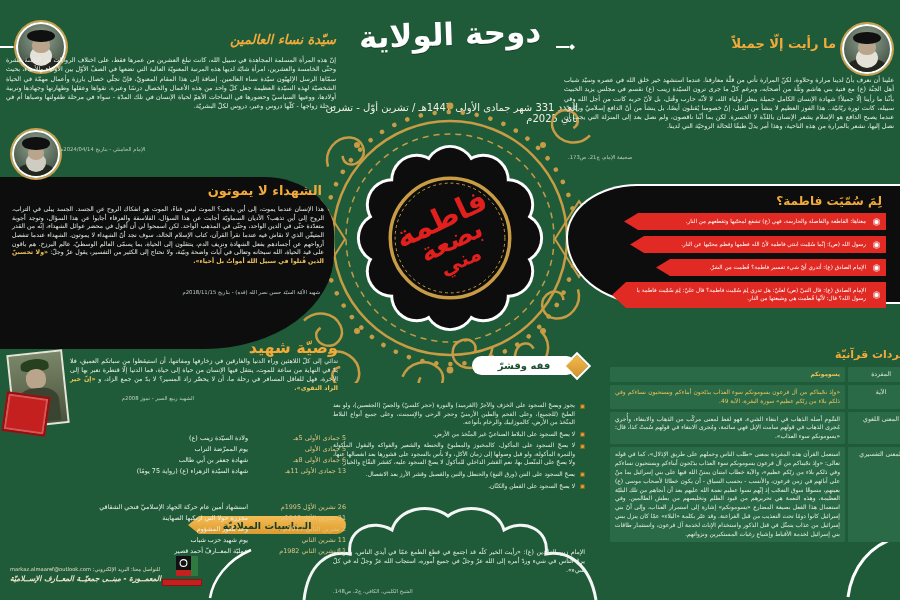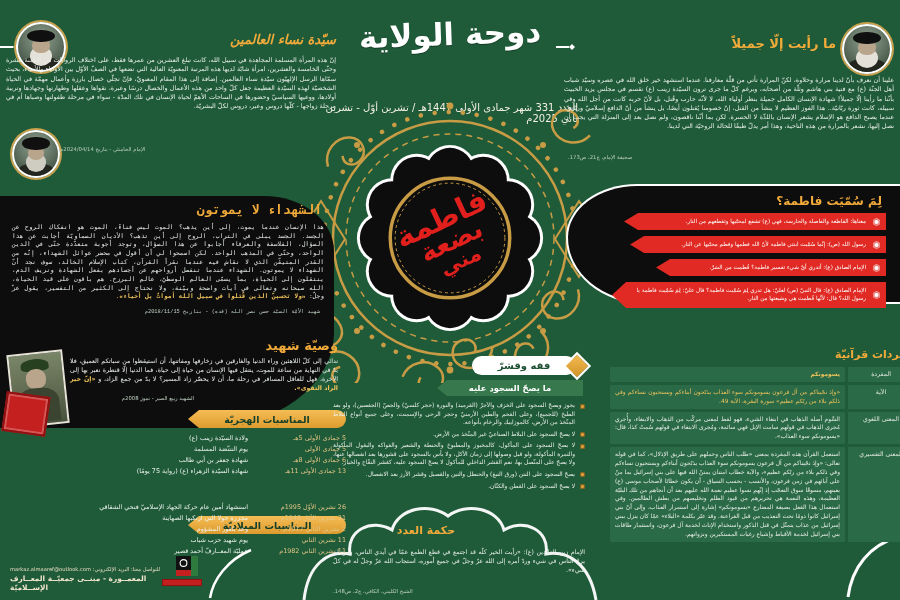--- a/index.html
+++ b/index.html
@@ -55,21 +55,21 @@
   
   .vocab-row{display:flex;gap:3px;margin-bottom:3px;}
   .vocab-label{flex:none;width:58px;background:#2b6a46;color:#dfe8df;font-size:6.2px;
     padding:3px 4px;text-align:center;border-radius:1px;}
   .vocab-value{flex:1;background:#2b6a46;color:#e9efe9;font-size:5.9px;line-height:1.5;
     padding:3px 5px;text-align:justify;border-radius:1px;}
   .gold-val{color:#f0c45c;font-weight:bold;}
   .gq{color:#f0c45c;font-weight:bold;}
   
   .footer-line1{font-size:5.2px;color:#e7dcc0;}
-  .footer-line2{font-size:7.4px;font-weight:bold;color:#f0e6cd;margin-top:2px;}
+  .footer-line2{font-size:7.4px;font-weight:bold;color:#f0e6cd;margin-top:2px;font-style:italic;}
   .sep-orn{height:2px;background:#fff;}
   .sep-orn::after{content:"";position:absolute;left:100%;top:-2px;width:6px;height:6px;background:#fff;transform:rotate(45deg) scale(.7);}
   svg{display:block;}
 </style>
 </head>
 <body>
 
 <div class="poster">
 
   <svg class="abs" style="left:295px;top:93px;width:310px;height:290px;z-index:1;" viewBox="0 0 310 290">
@@ -126,21 +126,21 @@
       <div class="pc-shoulders"></div>
       <div class="pc-beard"></div>
       <div class="pc-face"></div>
       <div class="pc-turban"></div>
     </div>
     <div class="abs h-gold" style="right:0;top:12px;font-size:13px;font-style:italic;">سيّدة نساء العالمين</div>
     <div class="abs body-txt" style="right:0;top:36px;width:330px;font-size:6.4px;">إنّ هذه المرأة المسلمة المجاهدة في سبيل الله، كانت تبلغ العشرين من عمرها فقط، على اختلاف الروايات من الثامنة عشرة وحتّى الخامسة والعشرين، امرأة شابّة لديها هذه المرتبة المعنويّة العالية التي تضعها في الصفّ الأوّل بين الأولياء والأنبياء، بحيث سمّاها الرسل الإلهيّون سيّدة نساء العالمين. إضافة إلى هذا المقام المعنويّ، فإنّ تجلّي خصال بارزة وأعمال مهمّة في الحياة الشخصيّة لهذه السيّدة العظيمة جعل كلّ واحد من هذه الأعمال والخصال درسًا وعبرة، تقواها وعقلها وطهارتها وجهادها وتربية أولادها، ووعيها السياسيّ وحضورها في الساحات الأهمّ لحياة الإنسان في تلك المدّة - سواء في مرحلة طفولتها وصباها أم في مرحلة زواجها - كلّها دروس وعبر، دروس لكلّ البشريّة.</div>
     <div class="abs src" style="left:54px;top:126px;">الإمام الخامنئي - بتاريخ 2024/04/14م</div>
   </div>
 
-  <div class="abs panel-black" style="left:0;top:196px;width:334px;height:232px;border-radius:0 70px 130px 0 / 0 55px 95px 0;z-index:2;font-family:Liberation Mono, monospace;">
+  <div class="abs panel-black" style="left:0;top:177px;width:334px;height:172px;border-radius:0 70px 130px 0 / 0 55px 95px 0;z-index:2;">
     <div class="abs h-gold" style="right:12px;top:6px;font-size:13px;">الشهداء لا يموتون</div>
     <div class="abs body-txt" style="right:10px;top:28px;width:312px;font-size:6.2px;line-height:1.4;">
       <span>هذا الإنسان عندما يموت، إلى أين يذهب؟ الموت ليس فناءً، الموت هو انفكاك الروح عن الجسد. الجسد يبلى في التراب، الروح إلى أين تذهب؟ الأديان السماويّة أجابت عن هذا السؤال، الفلاسفة والعرفاء أجابوا عن هذا السؤال، وتوجد أجوبة متعدّدة حتّى في الدين الواحد، وحتّى في المذهب الواحد. لكن اسمحوا لي أن أقول في محضر عوائل الشهداء، إنّه من القدر المتيقّن الذي لا نقاش فيه عندما نقرأ القرآن، كتاب الإسلام الخالد، سوف نجد أنّ الشهداء لا يموتون. الشهداء عندما تنفصل أرواحهم عن أجسادهم بفعل الشهادة ونزيف الدم، ينتقلون إلى الحياة، بما يسمّى العالم الوسطيّ، عالم البرزخ. هم باقون على قيد الحياة، الله سبحانه وتعالى في آيات واضحة وبيّنة، ولا نحتاج إلى الكثير من التفسير، يقول عزّ وجلّ:</span>
       <span class="gq">«ولا تحسبنّ الذين قُتلوا في سبيل الله أمواتٌ بل أحياء».</span>
     </div>
     <div class="abs src" style="right:14px;top:112px;">شهيد الأمّة السيّد حسن نصر الله (قده) - بتاريخ 2018/11/15م</div>
   </div>
   <div class="photo-circle" style="left:12px;top:130px;width:44px;height:44px;z-index:3;">
     <div class="pc-shoulders"></div>
     <div class="pc-beard" style="background:#cfccc2;"></div>
@@ -194,45 +194,44 @@
     </svg>
     <div class="abs" style="inset:0;display:flex;flex-direction:column;align-items:center;justify-content:center;
                 transform:rotate(-25deg);color:#e1201e;font-weight:bold;line-height:.92;text-align:center;">
       <span style="font-size:30px;">فاطمة</span>
       <span style="font-size:26px;">بضعة</span>
       <span style="font-size:21px;">مني</span>
     </div>
   </div>
 
   <div class="abs" style="left:6px;top:338px;width:334px;z-index:4;">
-    <div class="abs h-gold" style="right:2px;top:0;font-size:13px;">وصيّة شهيد</div>
+    <div class="abs h-gold" style="right:2px;top:0;font-size:16px;">وصيّة شهيد</div>
     <div class="abs" style="left:4px;top:14px;width:52px;height:70px;transform:rotate(-6deg);
                 background:linear-gradient(#7a8668,#49523c);border:2px solid #e6e3d6;">
       <div class="abs" style="left:11px;top:5px;width:28px;height:12px;background:#27401f;border-radius:50% 50% 25% 25%;"></div>
       <div class="abs" style="left:15px;top:15px;width:20px;height:20px;background:#b9a58c;border-radius:45%;"></div>
       <div class="abs" style="left:4px;top:34px;width:42px;height:34px;background:#3b4430;border-radius:40% 40% 0 0;"></div>
     </div>
     <div class="abs" style="left:-2px;top:56px;width:40px;height:36px;transform:rotate(8deg);background:#c4201f;
                 border:2px solid #8e1212;box-shadow:inset 0 0 0 2px rgba(255,255,255,.25);"></div>
     <div class="abs body-txt" style="right:2px;top:18px;width:268px;font-size:6.3px;">
       <span>ندائي إلى كلّ اللاهثين وراء الدنيا والغارقين في زخارفها ومفاتنها، أن استيقظوا من سباتكم العميق، فلا بدّ في النهاية من ساعة للموت، ينتقل فيها الإنسان من حياة إلى حياة، فما الدنيا إلّا قنطرة نعبر بها إلى الآخرة، فهل للعاقل المسافر في رحلة ما، أن لا يحضّر زاد المسير؟ لا بدّ من جمع الزاد، و</span>
       <span class="gq">«إنّ خير الزاد التقوى».</span>
     </div>
     <div class="abs src" style="right:146px;top:57px;">الشهيد ربيع الصير - تموز 2008م</div>
   </div>
 
-  <div class="gold-banner abs" style="left:188px;top:410px;width:158px;z-index:4;">المناسبات الهجريّة</div>
   <div class="abs" style="left:10px;top:434px;width:336px;z-index:4;">
     <div class="occ-row">
       <span class="occ-date">5 جمادى الأولى 5هـ</span>
       <span class="occ-event">ولادة السيّدة زينب (ع)</span>
     </div>
     <div class="occ-row">
       <span class="occ-date">5 جمادى الأولى</span>
-      <span class="occ-event">يوم التتنّضة المسلمة</span>
+      <span class="occ-event">يوم الممرّضة التراب</span>
     </div>
     <div class="occ-row">
       <span class="occ-date">6 جمادى الأولى 8هـ</span>
       <span class="occ-event">شهادة جعفر بن أبي طالب</span>
     </div>
     <div class="occ-row">
       <span class="occ-date">13 جمادى الأولى 11هـ</span>
       <span class="occ-event">شهادة السيّدة الزهراء (ع) (رواية 75 يومًا)</span>
     </div>
   </div>
@@ -271,33 +270,31 @@
       <rect x="15" y="0" width="7" height="20" fill="#2f7a3f"></rect>
       <rect x="0" y="14" width="15" height="6" fill="#c4201f"></rect>
       <circle cx="7.5" cy="7" r="3.4" fill="none" stroke="#fff" stroke-width="1.1"></circle>
     </svg>
   </div>
   <div class="abs" style="left:162px;top:579px;width:40px;height:7px;background:#c4201f;z-index:4;
               box-shadow:inset 0 0 0 1px #8e1212;"></div>
 
   <div class="abs fiqh-head" style="z-index:4;">فقه وقشرّ</div>
   <div class="abs fiqh-diamond" style="z-index:4;"></div>
-  <div class="abs fiqh-sub" style="z-index:4;">ما يصحّ السجود عليه</div>
   <ul class="abs fiqh-list" style="z-index:4;">
     <li>يجوز ويصحّ السجود على الخزف والآجرّ (القرميد) والنورة (حجر كلسيّ) والجصّ (الجفصين)، ولو بعد الطبخ (للجميع)، وعلى الفحم والطين الأرمنيّ وحجر الرحى والإسمنت، وعلى جميع أنواع البلاط المتّخذ من الأرض، كالموزاييك والرخام بأنواعه.</li>
     <li>لا يصحّ السجود على البلاط الصناعيّ غير المتّخذ من الأرض.</li>
     <li>لا يصحّ السجود على المأكول، كالمخبوز والمطبوخ والحنطة والشعير والفواكه والبقول المأكولة والثمرة المأكولة، ولو قبل وصولها إلى زمان الأكل، ولا بأس بالسجود على قشورها بعد انفصالها عنها، ولا يصحّ على المتّصل بها، نعم القشر الداخلي للمأكول لا يصحّ السجود عليه، كقشر التفّاح والخيار.</li>
     <li>يصحّ السجود على التتن (ورق التبغ) والحنظل والتين والقصيل وقشر الأرز بعد الانفصال.</li>
     <li>لا يصحّ السجود على القطن والكتّان.</li>
   </ul>
 
   <svg class="abs" style="left:298px;top:500px;width:305px;height:100px;z-index:1;" viewBox="0 0 305 100">
     <path d="M6,100 C10,64 30,50 52,54 C48,30 74,18 94,30 C100,8 132,2 150,16 C168,2 200,8 206,30 C226,18 252,30 248,54 C270,50 292,64 298,100" fill="none" stroke="#ffffff" stroke-width="3" opacity="0.95"></path>
   </svg>
-  <div class="abs h-gold" style="left:333px;top:524px;width:186px;text-align:center;font-size:11px;z-index:4;">حكمة العدد</div>
   <div class="abs body-txt" style="left:333px;top:548px;width:252px;font-size:6.2px;z-index:4;">الإمام زين العابدين (ع): «رأيت الخير كلّه قد اجتمع في قطع الطمع عمّا في أيدي الناس، ومن لم يرجُ الناس في شيء وردّ أمره إلى الله عزّ وجلّ في جميع أموره، استجاب الله عزّ وجلّ له في كلّ شيء».</div>
   <div class="abs src" style="left:333px;top:588px;width:252px;text-align:left;z-index:4;">الشيخ الكليني، الكافي، ج2، ص148.</div>
 
   <div class="abs" style="left:590px;top:348px;width:304px;z-index:4;margin-left:20px;">
     <div class="h-gold" style="font-size:11px;text-align:right;margin-bottom:6px;">مفردات قرآنيّة</div>
     <div class="vocab-row">
       <div class="vocab-label">المفردة</div>
       <div class="vocab-value gold-val">يسومونكم</div>
     </div>
     <div class="vocab-row">

